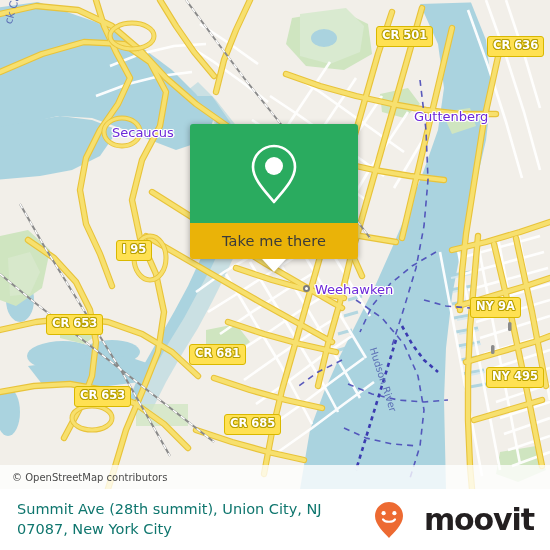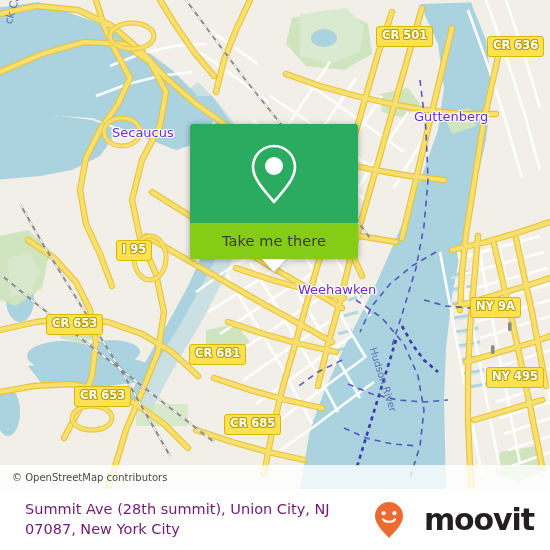--- a/index.html
+++ b/index.html
@@ -94,21 +94,21 @@
   .popup-head {
     height: 99px;
     background: #2aab5f;
     border-radius: 3px 3px 0 0;
     display: flex;
     align-items: center;
     justify-content: center;
   }
   .popup-foot {
     height: 36px;
-    background: #84cc16;
+    background: #eab308;
     border-radius: 0 0 3px 3px;
     display: flex;
     align-items: center;
     justify-content: center;
   }
   .popup-foot-label {
     font-family: "DejaVu Sans", sans-serif;
     font-size: 14.5px;
     color: #3b3b3b;
     letter-spacing: .1px;
@@ -160,23 +160,22 @@
     display: flex;
     align-items: center;
     justify-content: space-between;
     padding: 0 16px 0 17px;
     box-sizing: border-box;
   }
   .footer-title {
     font-family: "DejaVu Sans", sans-serif;
     font-size: 14.5px;
     line-height: 1.34;
-    color: #701a75;
+    color: #0f766e;
     max-width: 386px;
-    margin-left: 8px;
   }
   .brand {
     display: flex;
     align-items: center;
     gap: 20px;
     flex: none;
   }
   .brand-wordmark {
     font-family: "DejaVu Sans", sans-serif;
     font-size: 30px;
@@ -468,21 +467,21 @@
 
       </g>
     </svg>
 
     <div class="water-label" style="left:2px; top:22px; transform: rotate(-74deg); transform-origin: left top;">ck Canal</div>
     <div class="water-label" style="left:378px; top:346px; transform: rotate(72deg); transform-origin: left top; font-size:10px;">Hudson River</div>
 
     <div class="city-label" style="left:112px; top:125px;">Secaucus</div>
     <div class="city-label" style="left:414px; top:109px;">Guttenberg</div>
     <div class="city-dot" style="left:303px; top:285px;"></div>
-    <div class="city-label" style="left:298px; top:282px;">Weehawken</div>
+    <div class="city-label" style="left:315px; top:282px;">Weehawken</div>
 
     <div class="shield" style="left:376px; top:26px;">CR 501</div>
     <div class="shield" style="left:487px; top:36px;">CR 636</div>
     <div class="shield" style="left:116px; top:240px;">I 95</div>
     <div class="shield" style="left:46px; top:314px;">CR 653</div>
     <div class="shield" style="left:189px; top:344px;">CR 681</div>
     <div class="shield" style="left:74px; top:386px;">CR 653</div>
     <div class="shield" style="left:224px; top:414px;">CR 685</div>
     <div class="shield" style="left:470px; top:297px;">NY 9A</div>
     <div class="shield" style="left:458px; top:367px;margin-left:28px;">NY 495</div>

